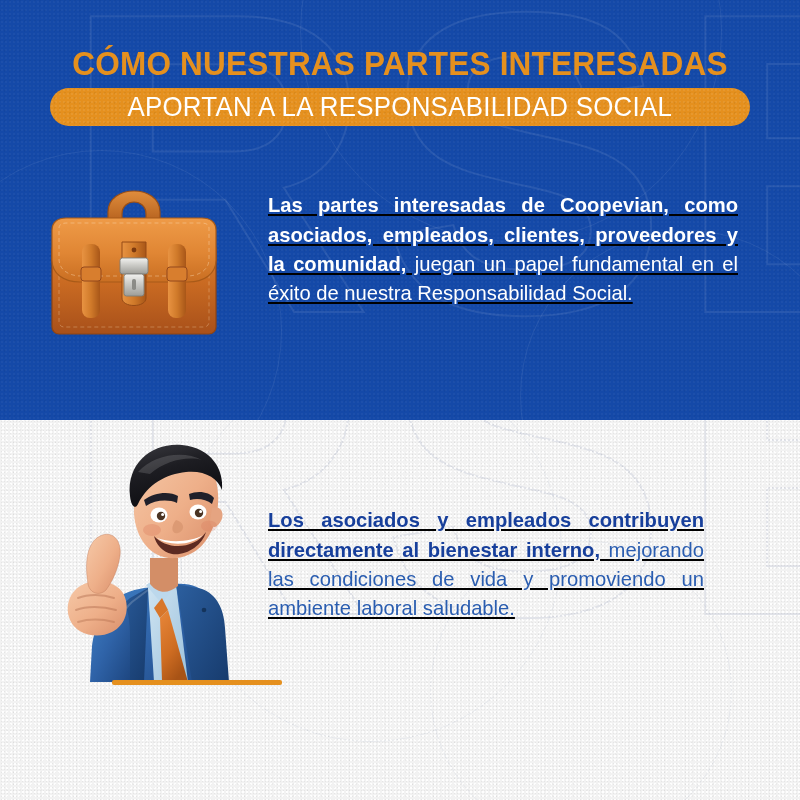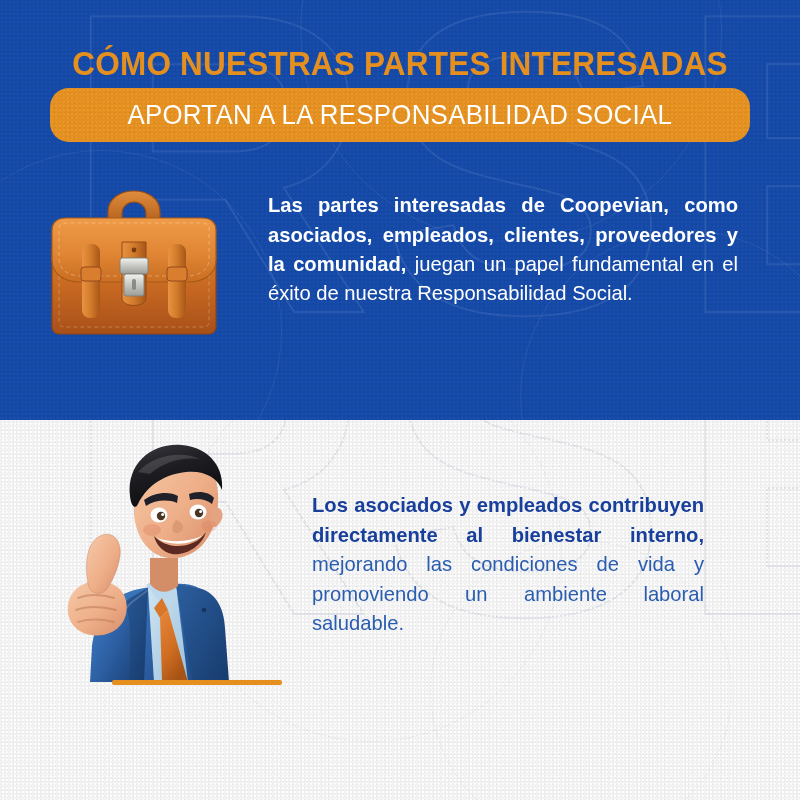--- a/index.html
+++ b/index.html
@@ -127,21 +127,21 @@
     font-size: 32.5px;
     letter-spacing: 0.2px;
     line-height: 1.06;
     transform: scaleX(0.97);
   }
   .title-pill {
     position: absolute;
     left: 50px;
     top: 88px;
     width: 700px;
-    height: 54px;
+    height: 38px;
     background: #e5901e;
     border-radius: 19px;
     box-sizing: border-box;
     display: flex;
     align-items: center;
     justify-content: center;
     overflow: hidden;
   }
   .title-pill::after{
     content:"";
@@ -167,32 +167,33 @@
   }
 
   
   .row {
     position: absolute;
     display: flex;
     align-items: center;
     z-index: 4;
   }
   .row-1 { left: 0;  top: 150px;  width: 800px; }
-  .row-2 { left: 0;  top: 440px;  width: 766px; gap: 44px; }
+  .row-2 { left: 0;  top: 440px;  width: 766px; }
 
   .art-cell {
     position: relative;
     flex: 0 0 auto;
   }
   .art-cell-1 { width: 268px; height: 200px; }
   .art-cell-2 { width: 268px; height: 250px; }
 
   .text-cell {
     flex: 1 1 auto;
     padding-right: 62px;
+    text-decoration: underline;
   }
 
   .body-text {
     margin: 0;
     font-family: "Liberation Sans", sans-serif;
     font-size: 20.2px;
     line-height: 1.46;
     text-align: justify;
     -webkit-hyphens: none;
     hyphens: none;

